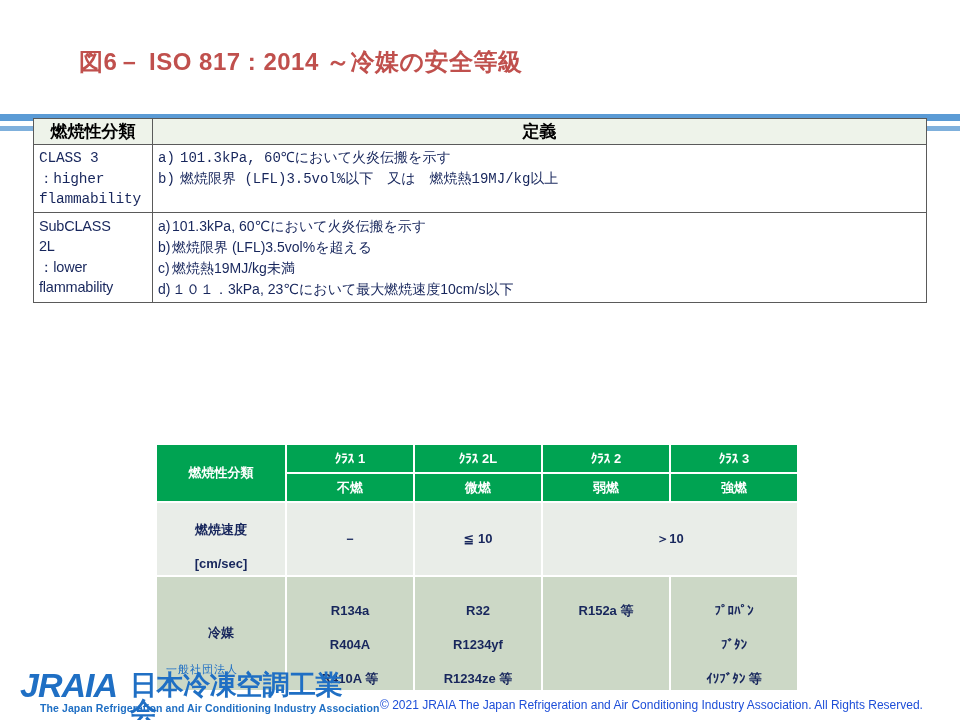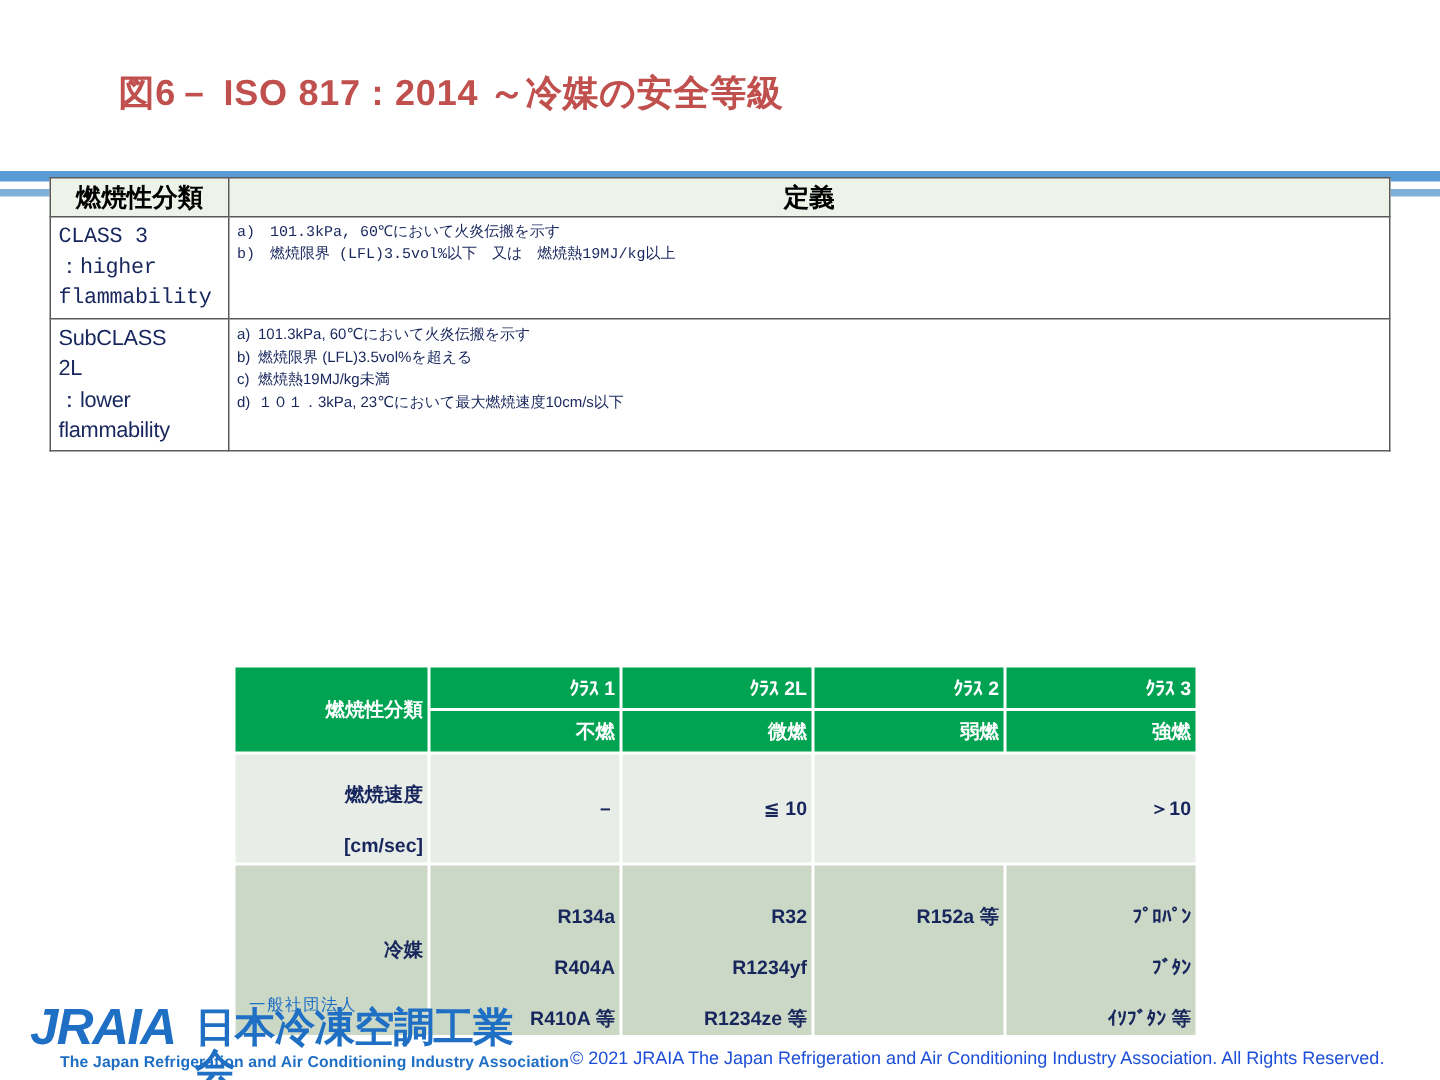--- a/index.html
+++ b/index.html
@@ -73,21 +73,21 @@
     padding: 1px 4px;
   }
   .col-class { width: 110px; }
   .cls-cell {
     font-size: 14.5px;
     line-height: 1.42;
     letter-spacing: -0.2px;
   }
   .cls-cell .cls-line { display: block; white-space: nowrap; }
   .def-cell {
-    font-size: 10px;
+    font-size: 14px;
     line-height: 1.5;
   }
   .def-cell .def-line { display: block; white-space: nowrap; }
   .def-line .mk { display: inline-block; width: 22px; }
   .def-line .mk.tight { width: 14px; }
 
   .row-h-1 { height: 62px; font-family: Liberation Mono, monospace; }
   .row-h-2 { height: 74px; }
   .row-h-3 { height: 84px; margin-left: 36px; }
   .row-h-4 { height: 62px; }
@@ -96,21 +96,21 @@
   #class-table {
     position: absolute;
     left: 155px;
     top: 443px;
     width: 642px;
     border-collapse: separate;
     border-spacing: 2px;
     table-layout: fixed;
   }
   #class-table td {
-    text-align: right;
+    text-align: center;
     vertical-align: middle;
     font-size: 13px;
     font-weight: bold;
     color: #17265c;
     padding: 2px 3px;
   }
   #class-table td.green {
     background: #00a352;
     color: #ffffff;
   }

